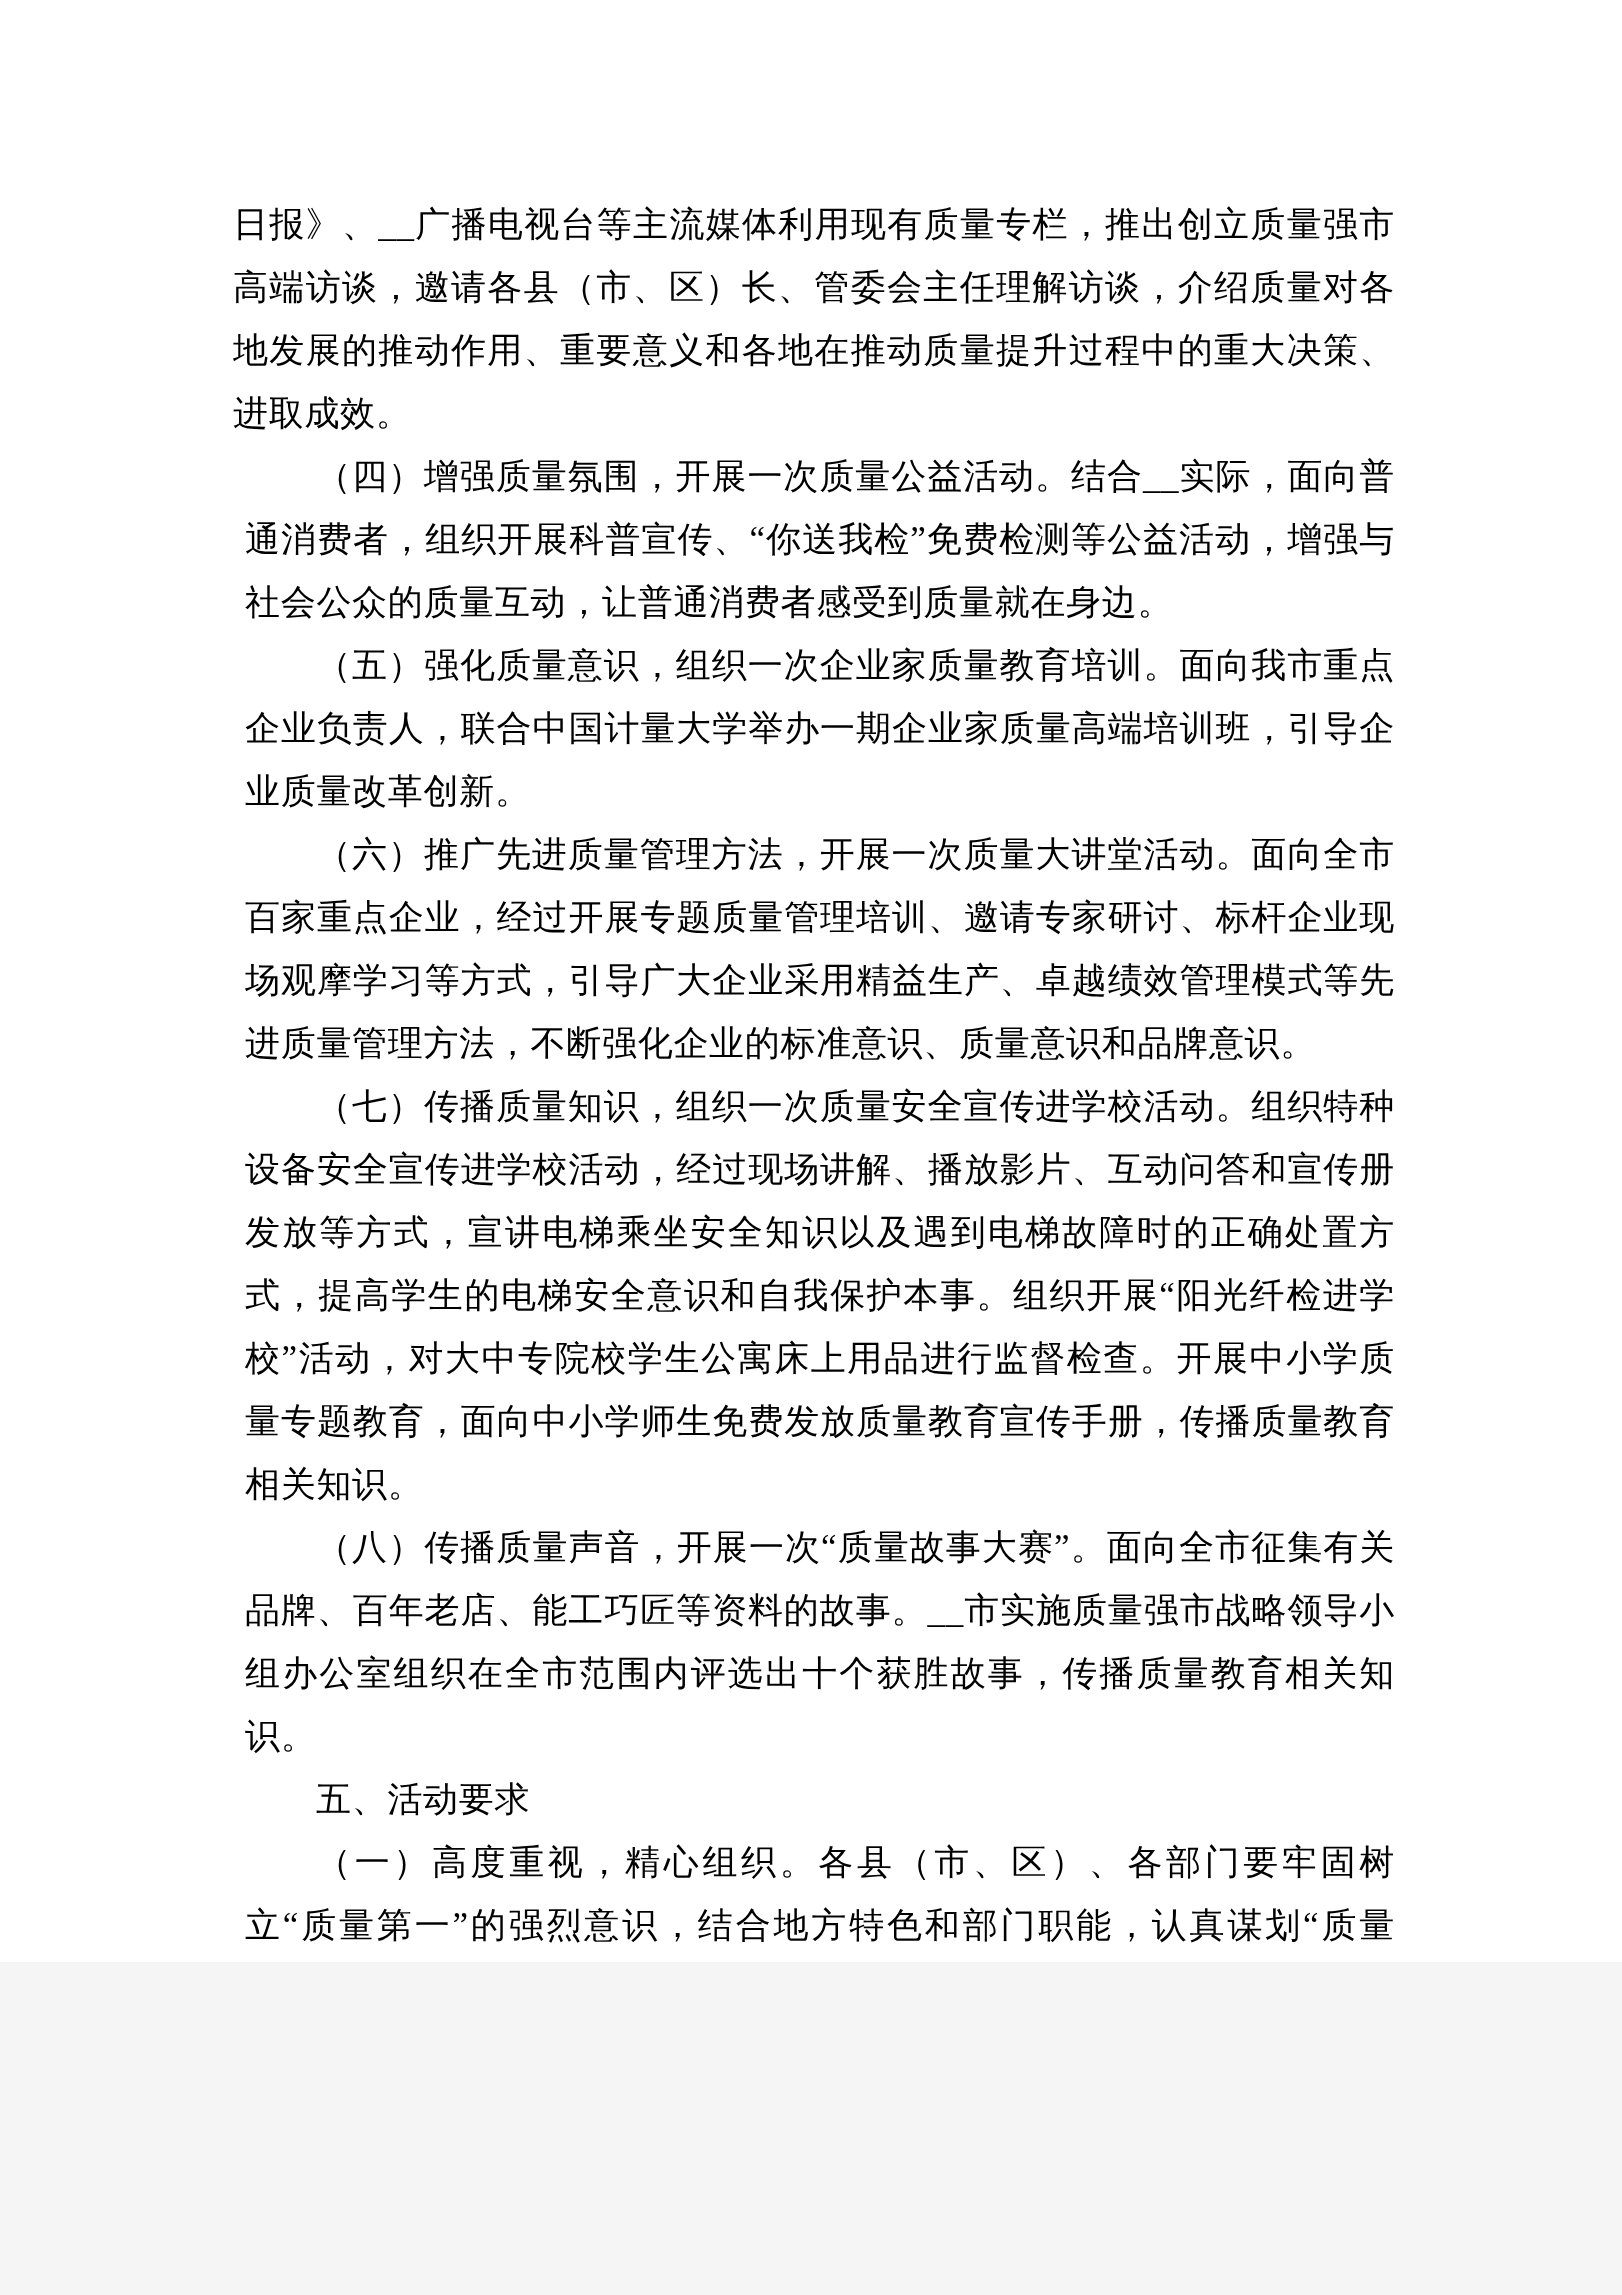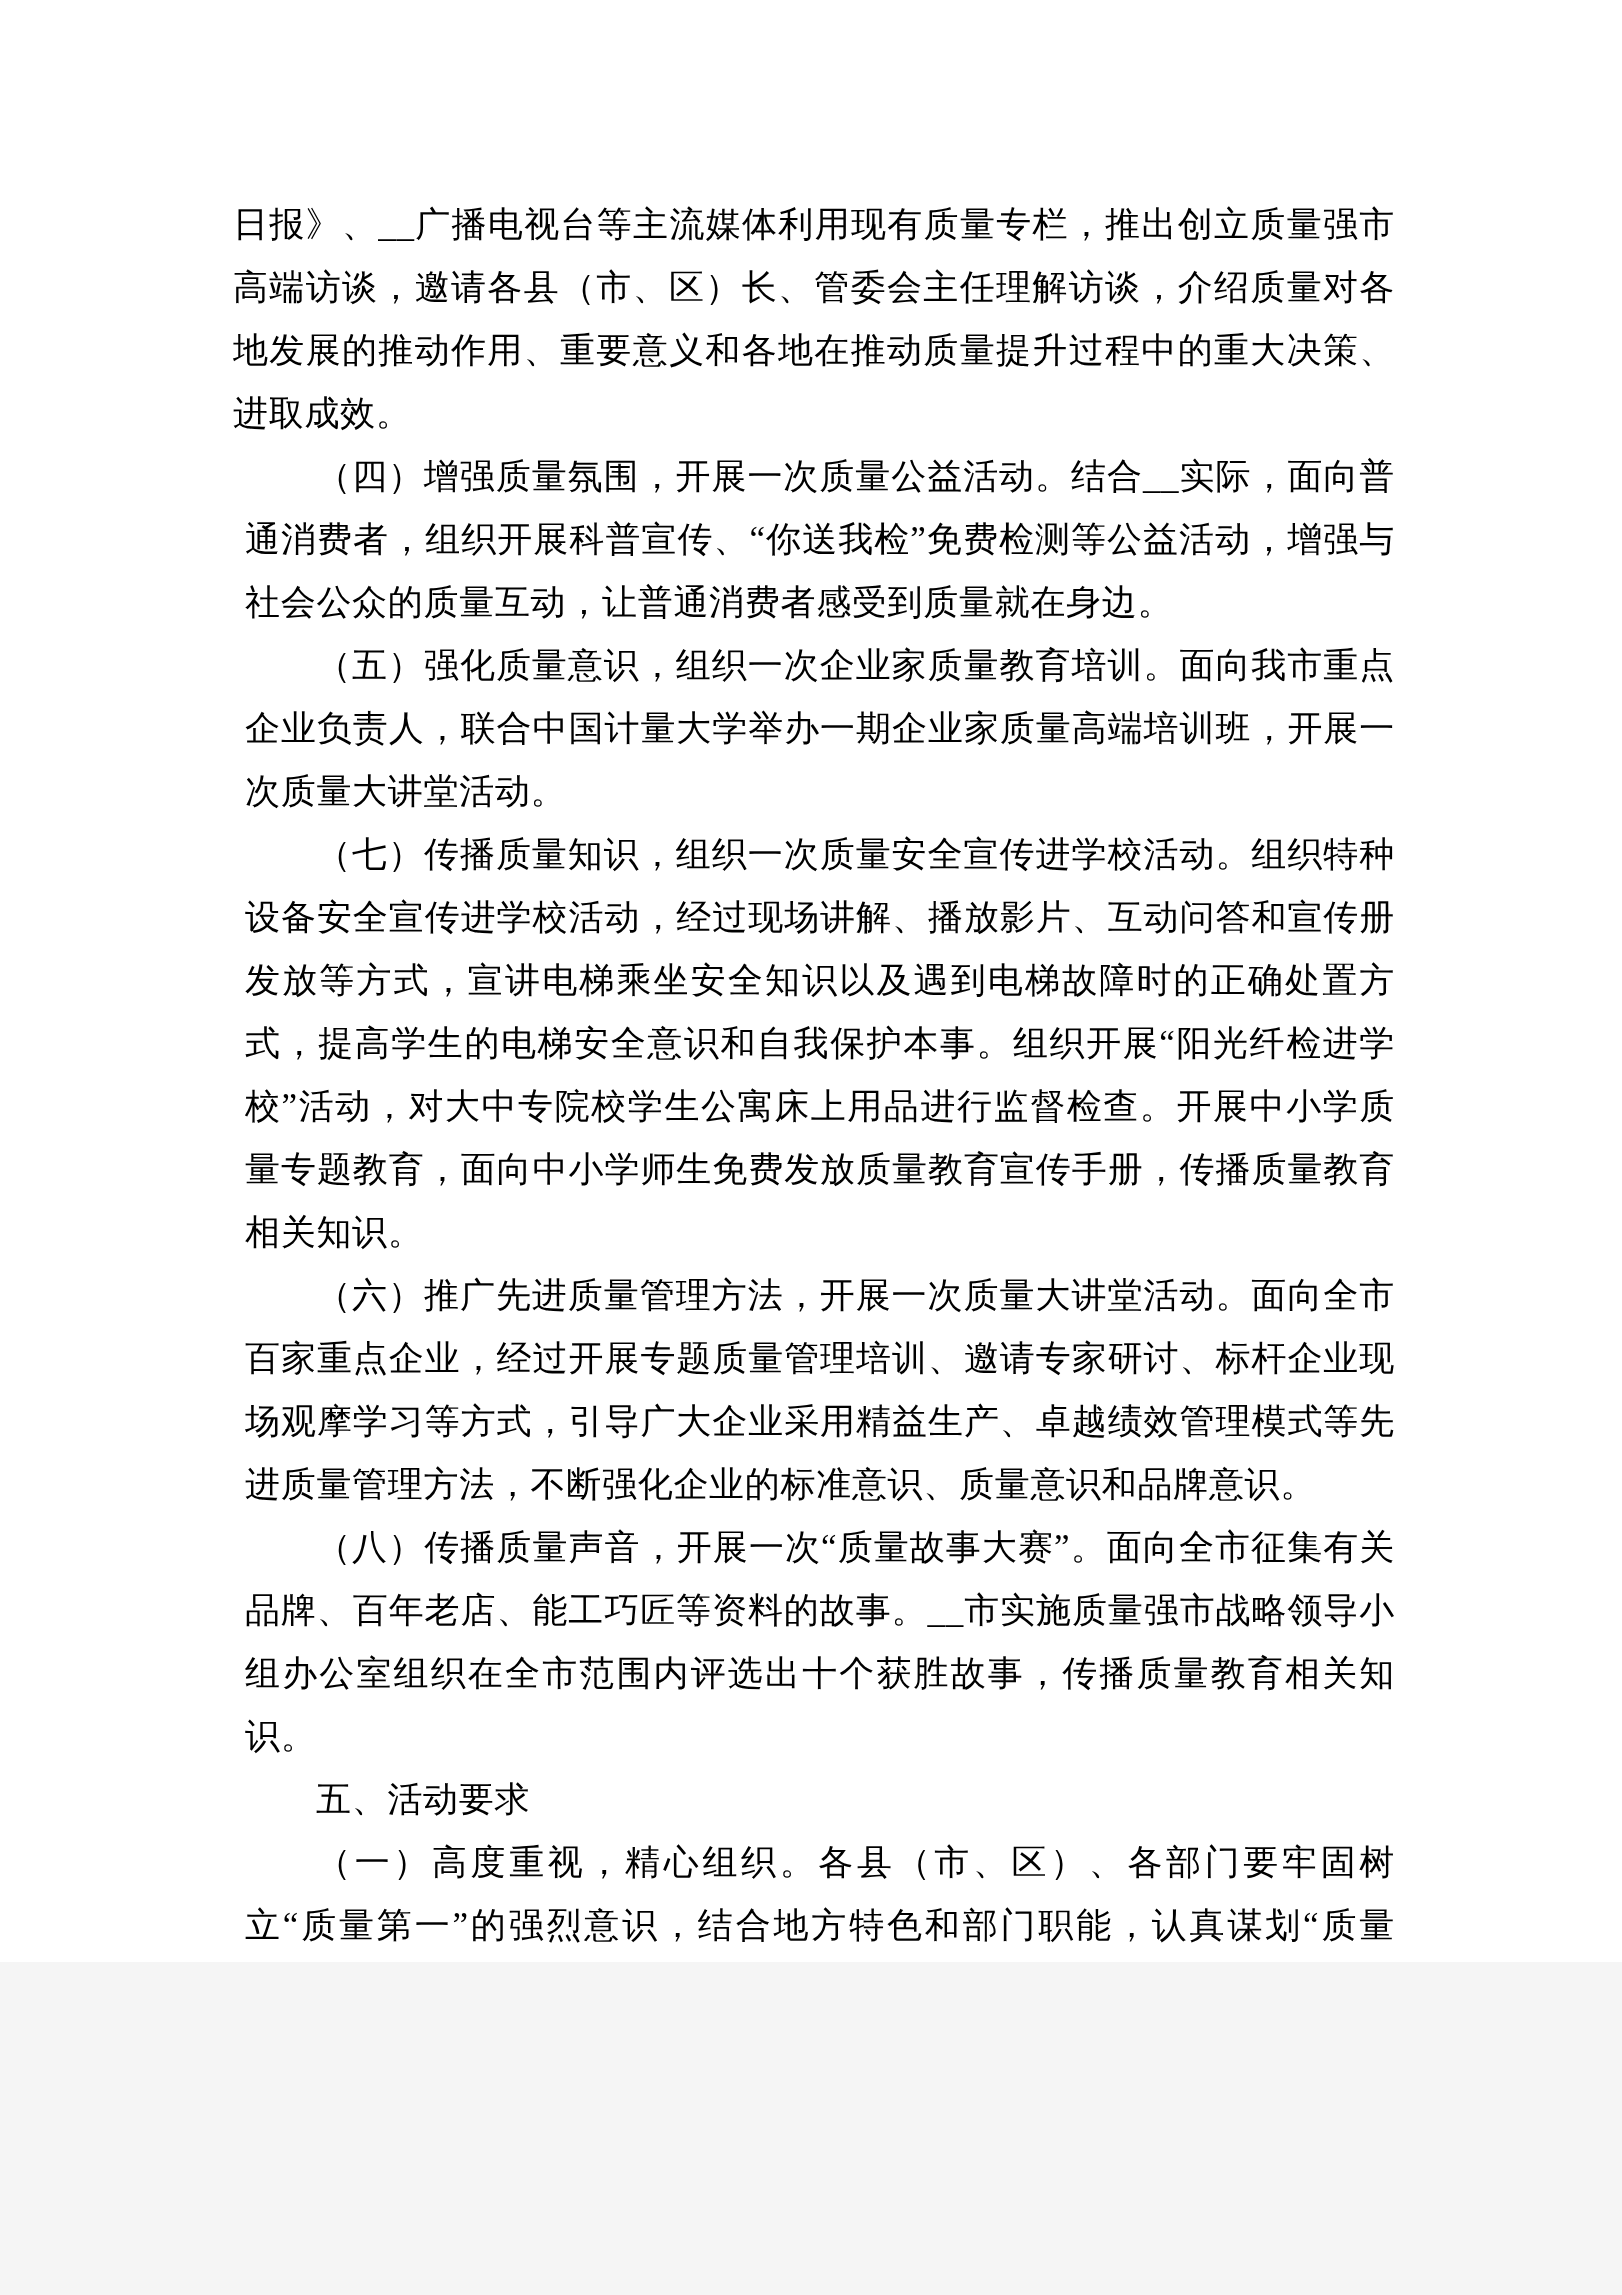--- a/index.html
+++ b/index.html
@@ -37,21 +37,21 @@
     margin-left: 12px;
   }
 </style>
 </head>
 <body>
 
 <div class="page">
   <div class="doc-body" id="doc-body">
       <p class="para">日报》、__广播电视台等主流媒体利用现有质量专栏，推出创立质量强市高端访谈，邀请各县（市、区）长、管委会主任理解访谈，介绍质量对各地发展的推动作用、重要意义和各地在推动质量提升过程中的重大决策、进取成效。</p>
       <p class="para indent">（四）增强质量氛围，开展一次质量公益活动。结合__实际，面向普通消费者，组织开展科普宣传、“你送我检”免费检测等公益活动，增强与社会公众的质量互动，让普通消费者感受到质量就在身边。</p>
-      <p class="para indent">（五）强化质量意识，组织一次企业家质量教育培训。面向我市重点企业负责人，联合中国计量大学举办一期企业家质量高端培训班，开展一次质量大讲堂活动。</p>
+      <p class="para indent">（五）强化质量意识，组织一次企业家质量教育培训。面向我市重点企业负责人，联合中国计量大学举办一期企业家质量高端培训班，引导企业质量改革创新。</p>
+      <p class="para indent">（六）推广先进质量管理方法，开展一次质量大讲堂活动。面向全市百家重点企业，经过开展专题质量管理培训、邀请专家研讨、标杆企业现场观摩学习等方式，引导广大企业采用精益生产、卓越绩效管理模式等先进质量管理方法，不断强化企业的标准意识、质量意识和品牌意识。</p>
       <p class="para indent">（七）传播质量知识，组织一次质量安全宣传进学校活动。组织特种设备安全宣传进学校活动，经过现场讲解、播放影片、互动问答和宣传册发放等方式，宣讲电梯乘坐安全知识以及遇到电梯故障时的正确处置方式，提高学生的电梯安全意识和自我保护本事。组织开展“阳光纤检进学校”活动，对大中专院校学生公寓床上用品进行监督检查。开展中小学质量专题教育，面向中小学师生免费发放质量教育宣传手册，传播质量教育相关知识。</p>
-      <p class="para indent">（六）推广先进质量管理方法，开展一次质量大讲堂活动。面向全市百家重点企业，经过开展专题质量管理培训、邀请专家研讨、标杆企业现场观摩学习等方式，引导广大企业采用精益生产、卓越绩效管理模式等先进质量管理方法，不断强化企业的标准意识、质量意识和品牌意识。</p>
       <p class="para indent">（八）传播质量声音，开展一次“质量故事大赛”。面向全市征集有关品牌、百年老店、能工巧匠等资料的故事。__市实施质量强市战略领导小组办公室组织在全市范围内评选出十个获胜故事，传播质量教育相关知识。</p>
       <p class="para indent">五、活动要求</p>
       <p class="para indent">（一）高度重视，精心组织。各县（市、区）、各部门要牢固树立“质量第一”的强烈意识，结合地方特色和部门职能，认真谋划“质量月”活动，为深入开展质量提升行动创造良好氛围。要围绕“质量月”活动主题，制定工作方案，细化职责分工，确保“质量月”活动有声有色开展。</p>
     </div>
 </div>
 
 
 </body></html>

